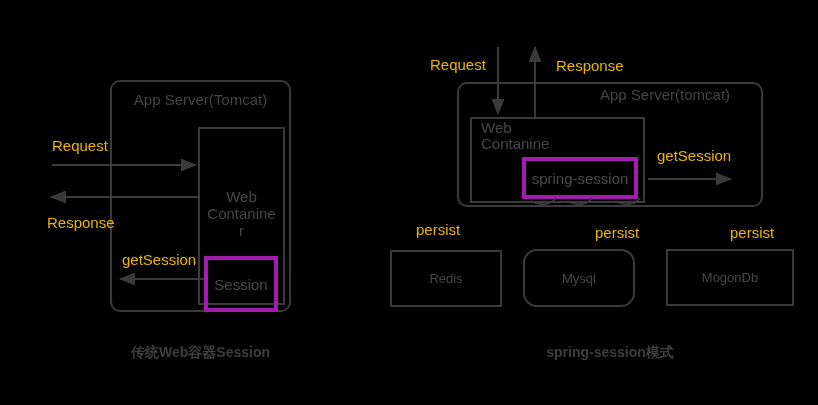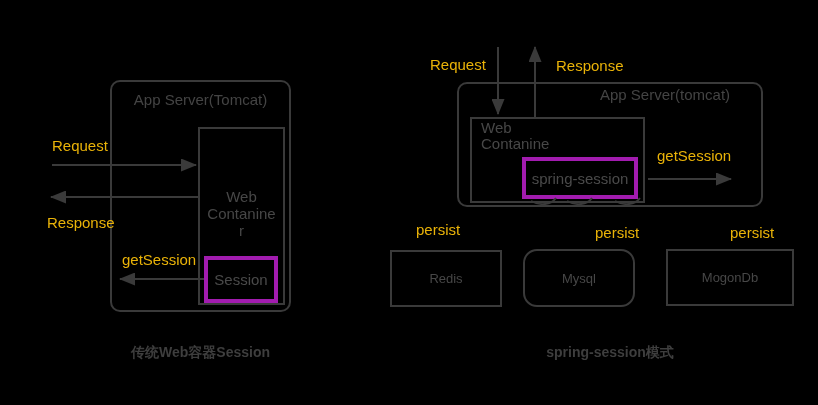--- a/index.html
+++ b/index.html
@@ -92,21 +92,21 @@
   <div class="boxtitle" style="left:110px; top:91px; width:181px;">App Server(Tomcat)</div>
 
   <div class="box" style="left:198px; top:127px; width:87px; height:178px;"></div>
 
   <div class="ctr-lines" style="left:198px; top:188px; width:87px; text-align:center;">
     <span>Web</span>
     <span>Contanine</span>
     <span>r</span>
   </div>
 
-  <div class="hl-box" style="left:204px; top:256px; width:74px; height:47px;">
+  <div class="hl-box" style="left:204px; top:256px; width:74px; height:56px;">
     <span class="hl-text">Session</span>
   </div>
 
   <div class="lbl" style="left:52px; top:137px;">Request</div>
 
   <div class="lbl" style="left:47px; top:214px;">Response</div>
 
   <div class="lbl" style="left:122px; top:251px;">getSession</div>
 
   <div class="caption" style="left:110px; top:344px; width:181px;">传统Web容器Session</div>

